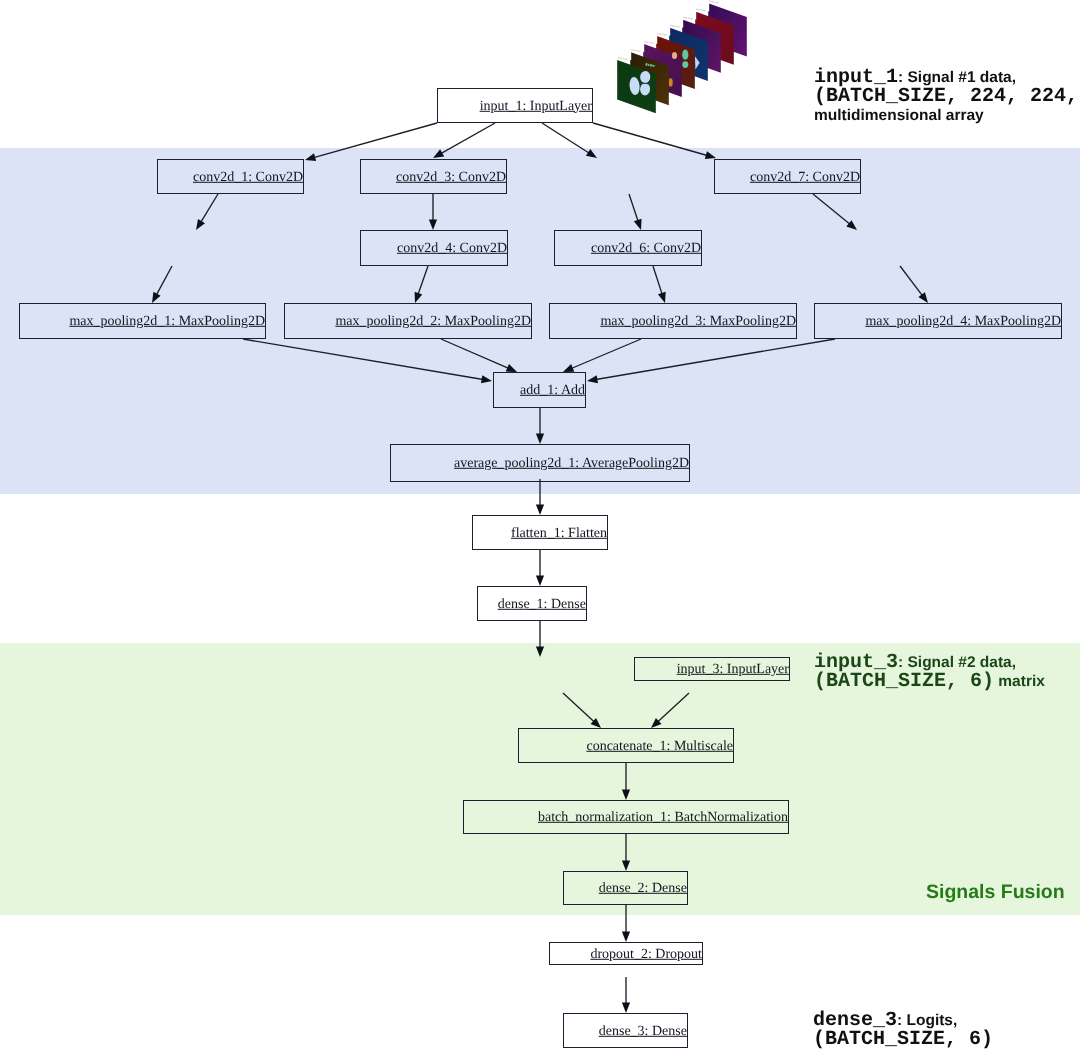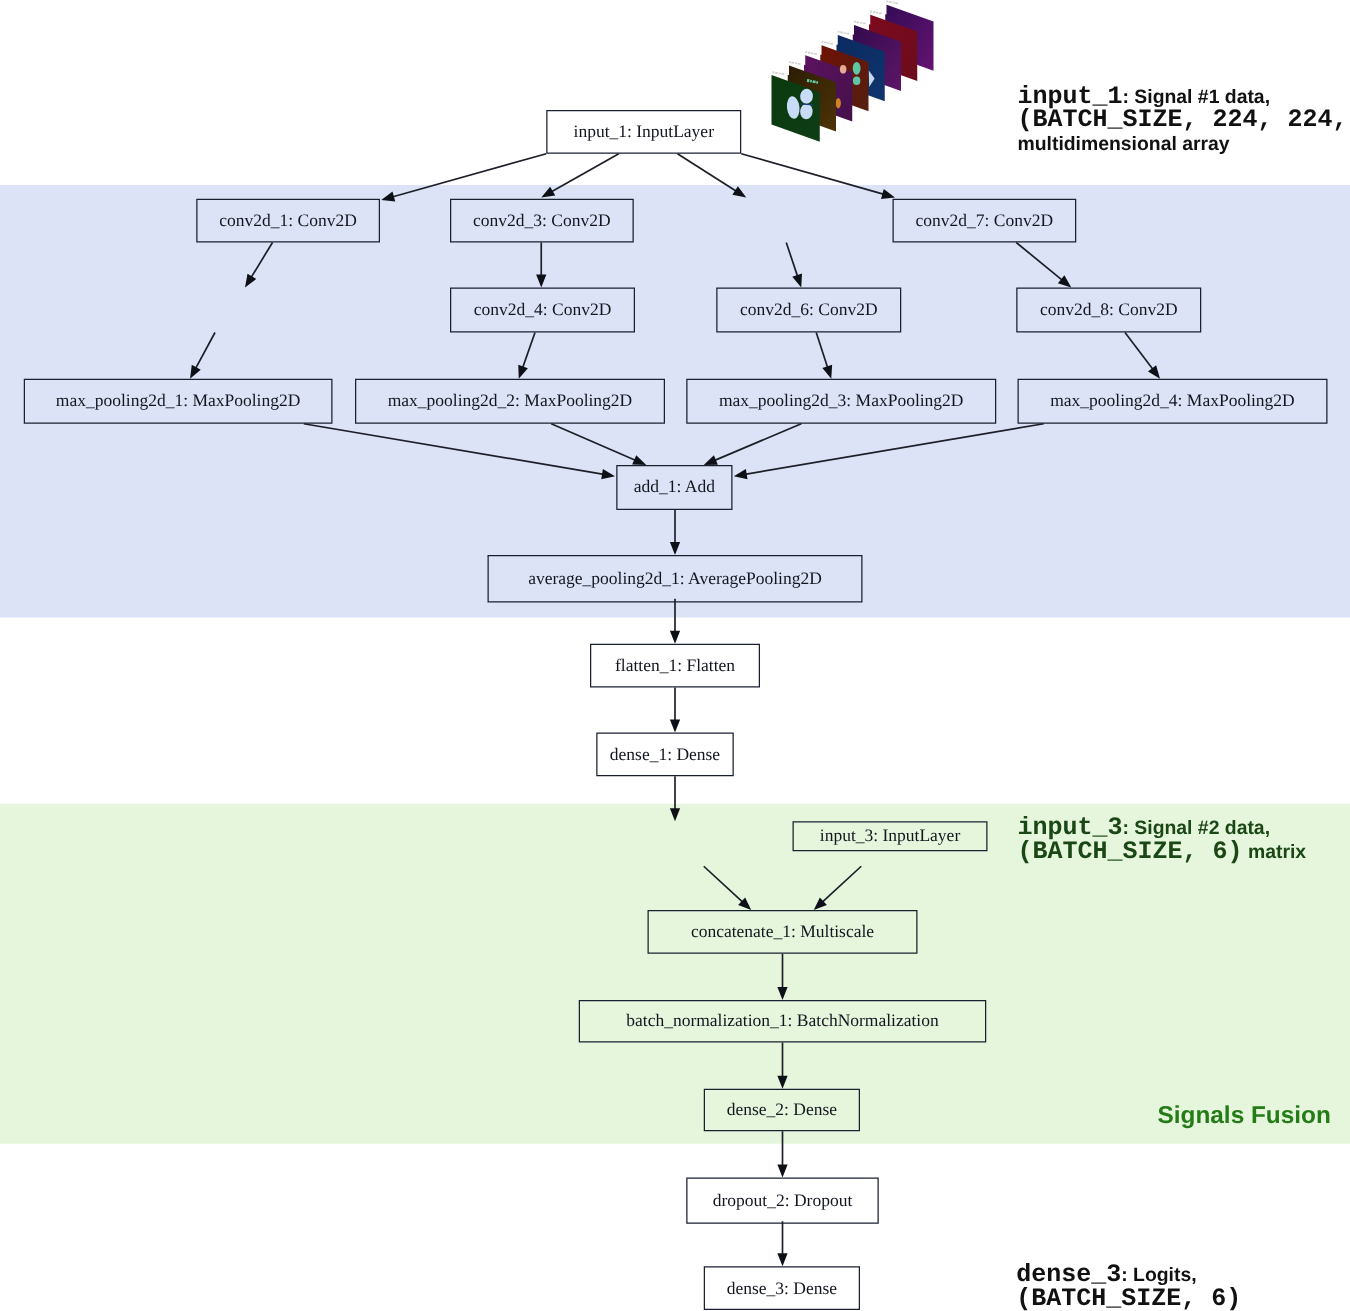--- a/index.html
+++ b/index.html
@@ -7,22 +7,22 @@
   body{width:1080px;height:1049px;overflow:hidden;
        font-family:"Liberation Serif",serif;
        -webkit-font-smoothing:antialiased;text-rendering:geometricPrecision;}
   #stage{position:relative;width:1080px;height:1049px;background:#fff;}
   .band{position:absolute;left:0;width:1080px;}
   .band-label{position:absolute;font-family:"Liberation Sans",sans-serif;
               font-weight:bold;font-size:19.5px;letter-spacing:0px;white-space:nowrap;
               text-align:right;}
   svg#edges{position:absolute;left:0;top:0;width:1080px;height:1049px;}
   .node{position:absolute;box-sizing:border-box;border:1.35px solid #1b2030;
-        display:flex;align-items:center;justify-content:center;
-        font-size:14px;color:#13161f;line-height:1;}
+        display:flex;align-items:center;justify-content:flex-end;
+        font-size:14px;color:#13161f;line-height:1;text-decoration:underline;}
   .node span{display:block;transform:translateY(0.8px);}
   .ann{position:absolute;font-family:"Liberation Sans",sans-serif;font-weight:bold;
        font-size:15.5px;line-height:19px;white-space:pre;}
   .ann > div{white-space:pre;height:19px;overflow:visible;}
   .ann span{display:inline;}
   .ann .m{font-family:"Liberation Mono",monospace;font-weight:bold;font-size:20px;letter-spacing:0px;}
   #chanstack{position:absolute;}
 </style>
 </head>
 <body>
@@ -284,25 +284,22 @@
     </div>
 <div class="node" style="left:360px;top:159px;width:147px;height:35px">
       <span>conv2d_3: Conv2D</span>
     </div>
 <div class="node" style="left:714px;top:159px;width:147px;height:35px">
       <span>conv2d_7: Conv2D</span>
     </div>
 <div class="node" style="left:360px;top:230px;width:148px;height:36px">
       <span>conv2d_4: Conv2D</span>
     </div>
-<div class="node" style="left:573px;top:230px;width:148px;height:36px">
+<div class="node" style="left:554px;top:230px;width:148px;height:36px">
       <span>conv2d_6: Conv2D</span>
-    </div>
-<div class="node" style="left:813px;top:230px;width:148px;height:36px">
-      <span>conv2d_8: Conv2D</span>
     </div>
 <div class="node" style="left:19px;top:303px;width:247px;height:36px">
       <span>max_pooling2d_1: MaxPooling2D</span>
     </div>
 <div class="node" style="left:284px;top:303px;width:248px;height:36px">
       <span>max_pooling2d_2: MaxPooling2D</span>
     </div>
 <div class="node" style="left:549px;top:303px;width:248px;height:36px">
       <span>max_pooling2d_3: MaxPooling2D</span>
     </div>
@@ -326,21 +323,21 @@
     </div>
 <div class="node" style="left:518px;top:728px;width:216px;height:35px">
       <span>concatenate_1: Multiscale</span>
     </div>
 <div class="node" style="left:463px;top:800px;width:326px;height:34px">
       <span>batch_normalization_1: BatchNormalization</span>
     </div>
 <div class="node" style="left:563px;top:871px;width:125px;height:34px">
       <span>dense_2: Dense</span>
     </div>
-<div class="node" style="left:549px;top:942px;width:154px;height:37px">
+<div class="node" style="left:549px;top:942px;width:154px;height:23px">
       <span>dropout_2: Dropout</span>
     </div>
 <div class="node" style="left:563px;top:1013px;width:125px;height:35px">
       <span>dense_3: Dense</span>
     </div>
 <div class="ann" style="left:814px;top:67.5px;color:#111111"><div><span class="m">input_1</span><span>: Signal #1 data,</span></div><div><span class="m">(BATCH_SIZE, 224, 224, 8)</span></div><div><span>multidimensional array</span></div></div>
 <div class="ann" style="left:814px;top:653px;color:#1b4717"><div><span class="m">input_3</span><span>: Signal #2 data,</span></div><div><span class="m">(BATCH_SIZE, 6)</span><span> matrix</span></div></div>
 <div class="ann" style="left:813px;top:1010.5px;color:#111111"><div><span class="m">dense_3</span><span>: Logits,</span></div><div><span class="m">(BATCH_SIZE, 6)</span></div></div>
 </div>
 

